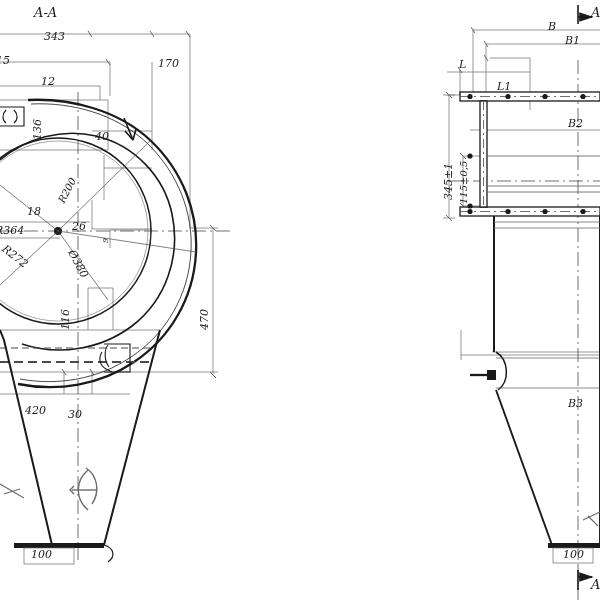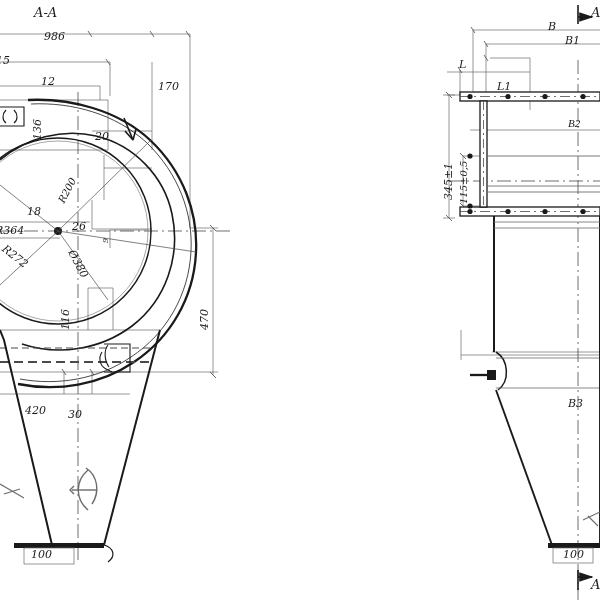--- a/index.html
+++ b/index.html
@@ -277,31 +277,31 @@
       </g>
       <g stroke="#1a1a1a" stroke-width="1.6" fill="none">
         <path d="M578 570 L578 590"></path>
         <path d="M578 577 L592 577" marker-end="url(#ar)"></path>
       </g>
     </g>
   </svg>
 
   <div class="lbl t13" style="left:34px;top:6px;">A-A</div>
 
-  <div class="lbl t11" style="left:44px;top:31px;">986</div>
+  <div class="lbl t11" style="left:44px;top:31px;">343</div>
 
   <div class="lbl t11" style="left:-4px;top:55px;">15</div>
 
-  <div class="lbl t11" style="left:158px;top:58px;margin-top:23px;">170</div>
+  <div class="lbl t11" style="left:158px;top:58px;">170</div>
 
   <div class="lbl t11" style="left:41px;top:76px;">12</div>
 
   <div class="lbl t11 rot90" style="left:32px;top:140px;">136</div>
 
-  <div class="lbl t11" style="left:95px;top:131px;">20</div>
+  <div class="lbl t11" style="left:95px;top:131px;">40</div>
 
   <div class="lbl t10 rot90" style="left:57px;top:200px;transform:rotate(-62deg);transform-origin:left top;">R200</div>
 
   <div class="lbl t11" style="left:27px;top:206px;">18</div>
 
   <div class="lbl t11" style="left:-5px;top:225px;">R364</div>
 
   <div class="lbl t11" style="left:7px;top:243px;transform:rotate(39deg);transform-origin:left top;">R272</div>
 
   <div class="lbl t11" style="left:72px;top:221px;">26</div>
@@ -325,21 +325,21 @@
   <div class="lbl t11" style="left:565px;top:35px;">B1</div>
 
   <div class="lbl t11" style="left:459px;top:59px;">L</div>
 
   <div class="lbl t11" style="left:497px;top:61px;margin-top:20px;">L1</div>
 
   <div class="lbl t11 rot90" style="left:443px;top:200px;">345±1</div>
 
   <div class="lbl t10 rot90" style="left:459px;top:204px;">115±0,5</div>
 
-  <div class="lbl t11" style="left:568px;top:118px;font-family:Liberation Serif, serif;">B2</div>
+  <div class="lbl t11" style="left:568px;top:118px;">B2</div>
 
   <div class="lbl t11" style="left:568px;top:398px;">B3</div>
 
   <div class="lbl t11" style="left:563px;top:549px;">100</div>
 
   <div class="lbl t13" style="left:591px;top:6px;">A</div>
 
   <div class="lbl t13" style="left:591px;top:578px;">A</div>
 
 </div>

